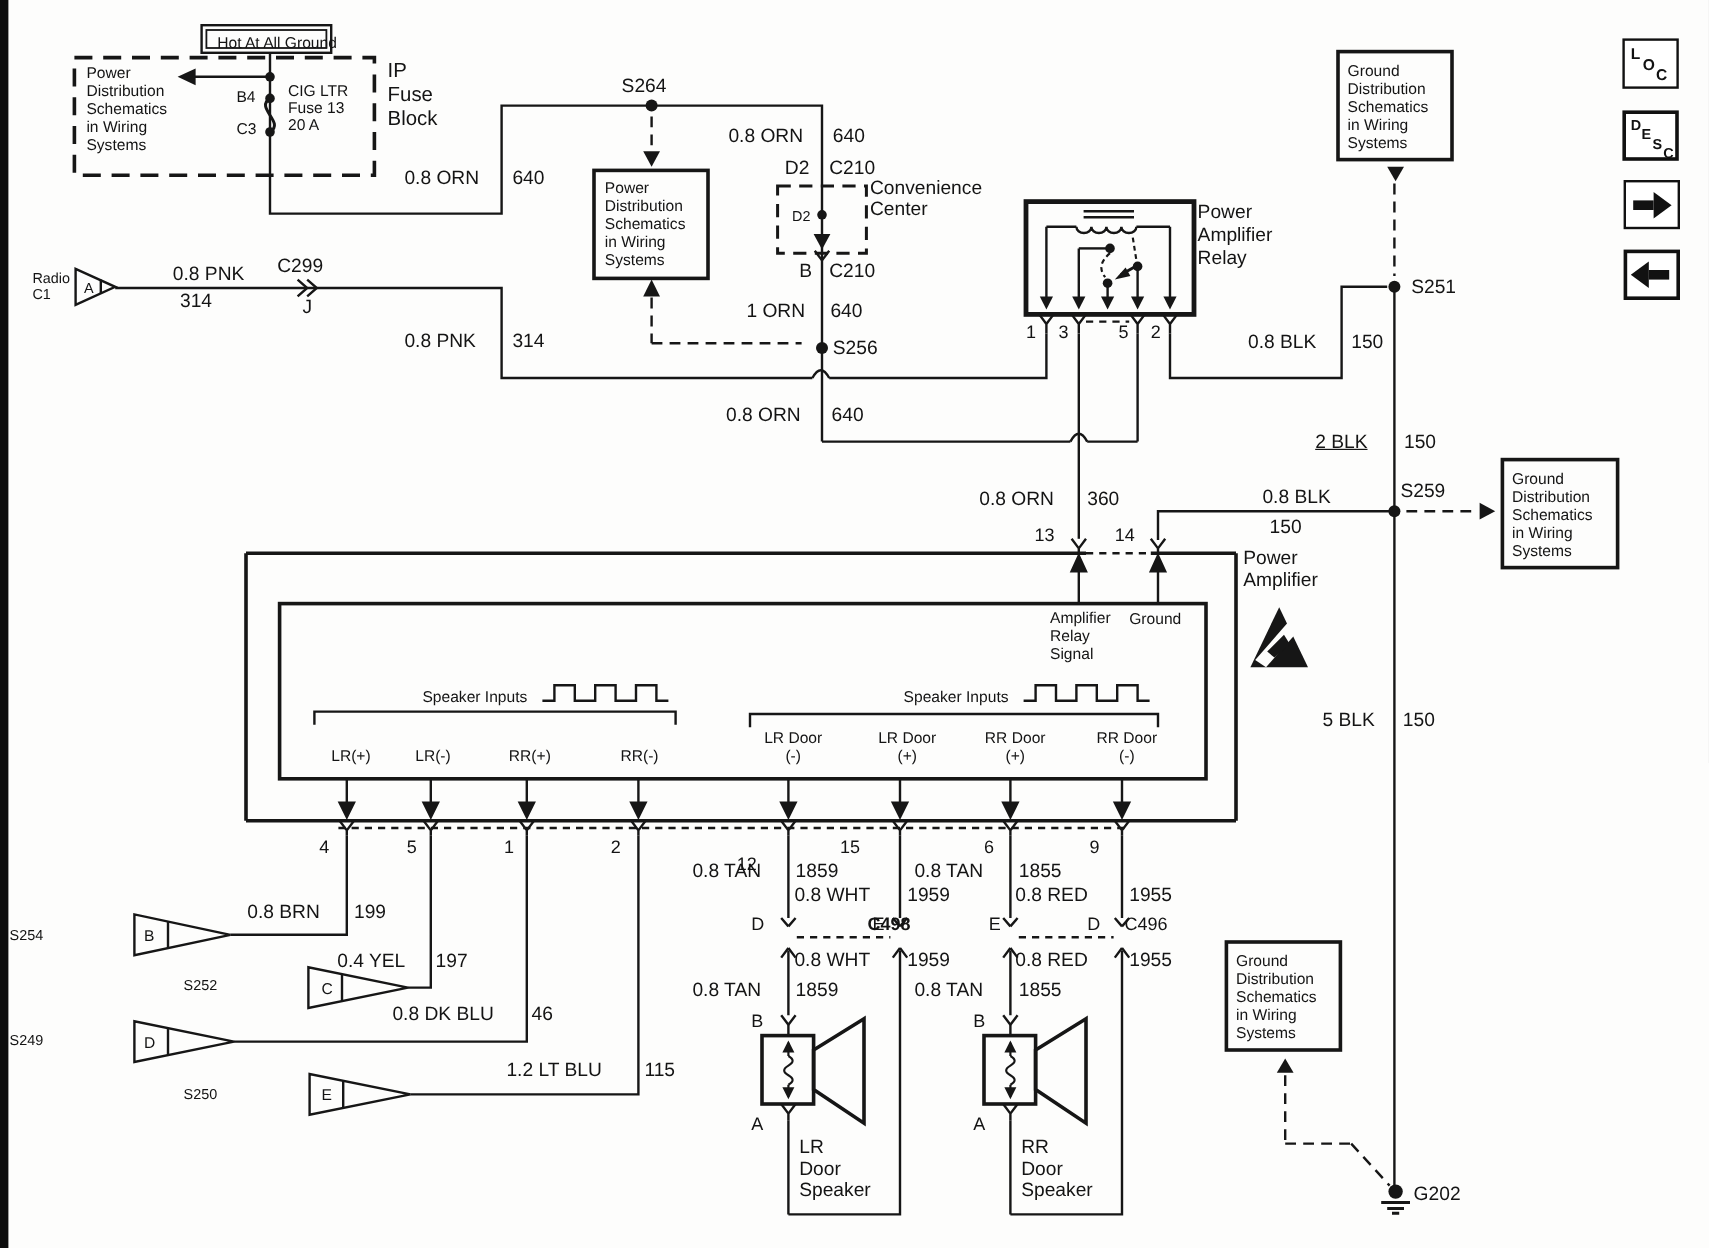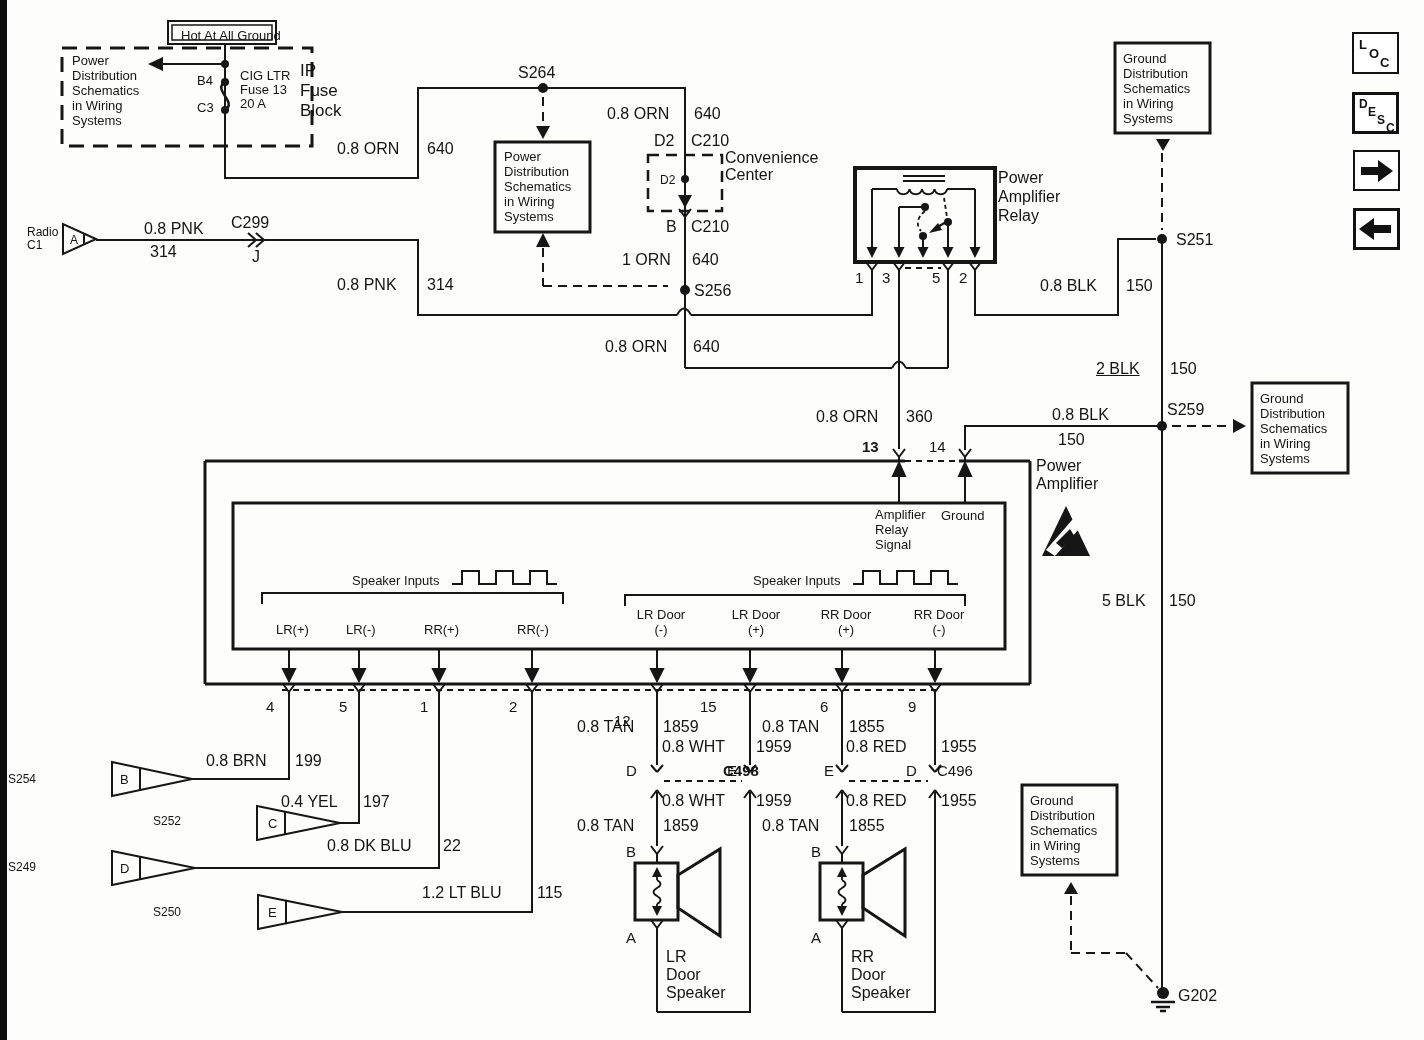--- a/index.html
+++ b/index.html
@@ -228,21 +228,21 @@
       <div class="t" style="left: 72px; top: 53px; font-size: 13px; line-height: 15px;">Power
 Distribution
 Schematics
 in Wiring
 Systems</div>
       <div class="t" style="left: 197px; top: 72px; font-size: 13px;">B4</div>
       <div class="t" style="left: 197px; top: 99px; font-size: 13px;">C3</div>
       <div class="t" style="left: 240px; top: 69px; font-size: 13px; line-height: 14px;">CIG LTR
 Fuse 13
 20 A</div>
-      <div class="t" style="left: 300px; top: 49px; font-size: 17px; line-height: 20px; margin-top: 12px;">IP
+      <div class="t" style="left: 323px; top: 49px; font-size: 17px; line-height: 20px;">IP
 Fuse
 Block</div>
       <div class="t" style="left: 337px; top: 140px;">0.8 ORN</div>
       <div class="t" style="left: 427px; top: 140px;">640</div>
       <div class="t" style="left: 518px; top: 64px;">S264</div>
       <div class="t" style="left: 504px; top: 149px; font-size: 13px; line-height: 15px;">Power
 Distribution
 Schematics
 in Wiring
 Systems</div>
@@ -281,21 +281,21 @@
       <div class="t" style="left: 1176px; top: 231px;">S251</div>
       <div class="t" style="left: 1123px; top: 51px; font-size: 13px; line-height: 15px;">Ground
 Distribution
 Schematics
 in Wiring
 Systems</div>
       <div class="t" style="left: 1096px; top: 360px; text-decoration: underline;">2 BLK</div>
       <div class="t" style="left: 1170px; top: 360px;">150</div>
       <div class="t" style="left: 816px; top: 408px;">0.8 ORN</div>
       <div class="t" style="left: 906px; top: 408px;">360</div>
-      <div class="t" style="left: 862px; top: 438px; font-size: 15px; font-weight: bold;">13</div>
+      <div class="t" style="left: 862px; top: 438px; font-size: 15px;">13</div>
       <div class="t" style="left: 929px; top: 438px; font-size: 15px;">14</div>
       <div class="t" style="left: 1052px; top: 406px;">0.8 BLK</div>
       <div class="t" style="left: 1058px; top: 431px;">150</div>
       <div class="t" style="left: 1167px; top: 401px;">S259</div>
       <div class="t" style="left: 1260px; top: 391px; font-size: 13px; line-height: 15px;">Ground
 Distribution
 Schematics
 in Wiring
 Systems</div>
       <div class="t" style="left: 1036px; top: 457px; line-height: 18px;">Power
@@ -326,21 +326,21 @@
       <div class="t" style="left: 700px; top: 698px; font-size: 15px;">15</div>
       <div class="t" style="left: 820px; top: 698px; font-size: 15px;">6</div>
       <div class="t" style="left: 908px; top: 698px; font-size: 15px;">9</div>
       <div class="t" style="left: 1102px; top: 592px;">5 BLK</div>
       <div class="t" style="left: 1169px; top: 592px;">150</div>
       <div class="t" style="left: 206px; top: 752px;">0.8 BRN</div>
       <div class="t" style="left: 295px; top: 752px;">199</div>
       <div class="t" style="left: 281px; top: 793px;">0.4 YEL</div>
       <div class="t" style="left: 363px; top: 793px;">197</div>
       <div class="t" style="left: 327px; top: 837px;">0.8 DK BLU</div>
-      <div class="t" style="left: 443px; top: 837px;">22</div>
+      <div class="t" style="left: 443px; top: 837px;">46</div>
       <div class="t" style="left: 422px; top: 884px;">1.2 LT BLU</div>
       <div class="t" style="left: 537px; top: 884px;">115</div>
       <div class="t" style="left: 8px; top: 771px; font-size: 12px;">S254</div>
       <div class="t" style="left: 153px; top: 813px; font-size: 12px;">S252</div>
       <div class="t" style="left: 8px; top: 859px; font-size: 12px;">S249</div>
       <div class="t" style="left: 153px; top: 904px; font-size: 12px;">S250</div>
       <div class="t" style="left: 120px; top: 771px; font-size: 13px;">B</div>
       <div class="t" style="left: 268px; top: 815px; font-size: 13px;">C</div>
       <div class="t" style="left: 120px; top: 860px; font-size: 13px;">D</div>
       <div class="t" style="left: 268px; top: 904px; font-size: 13px;">E</div>

